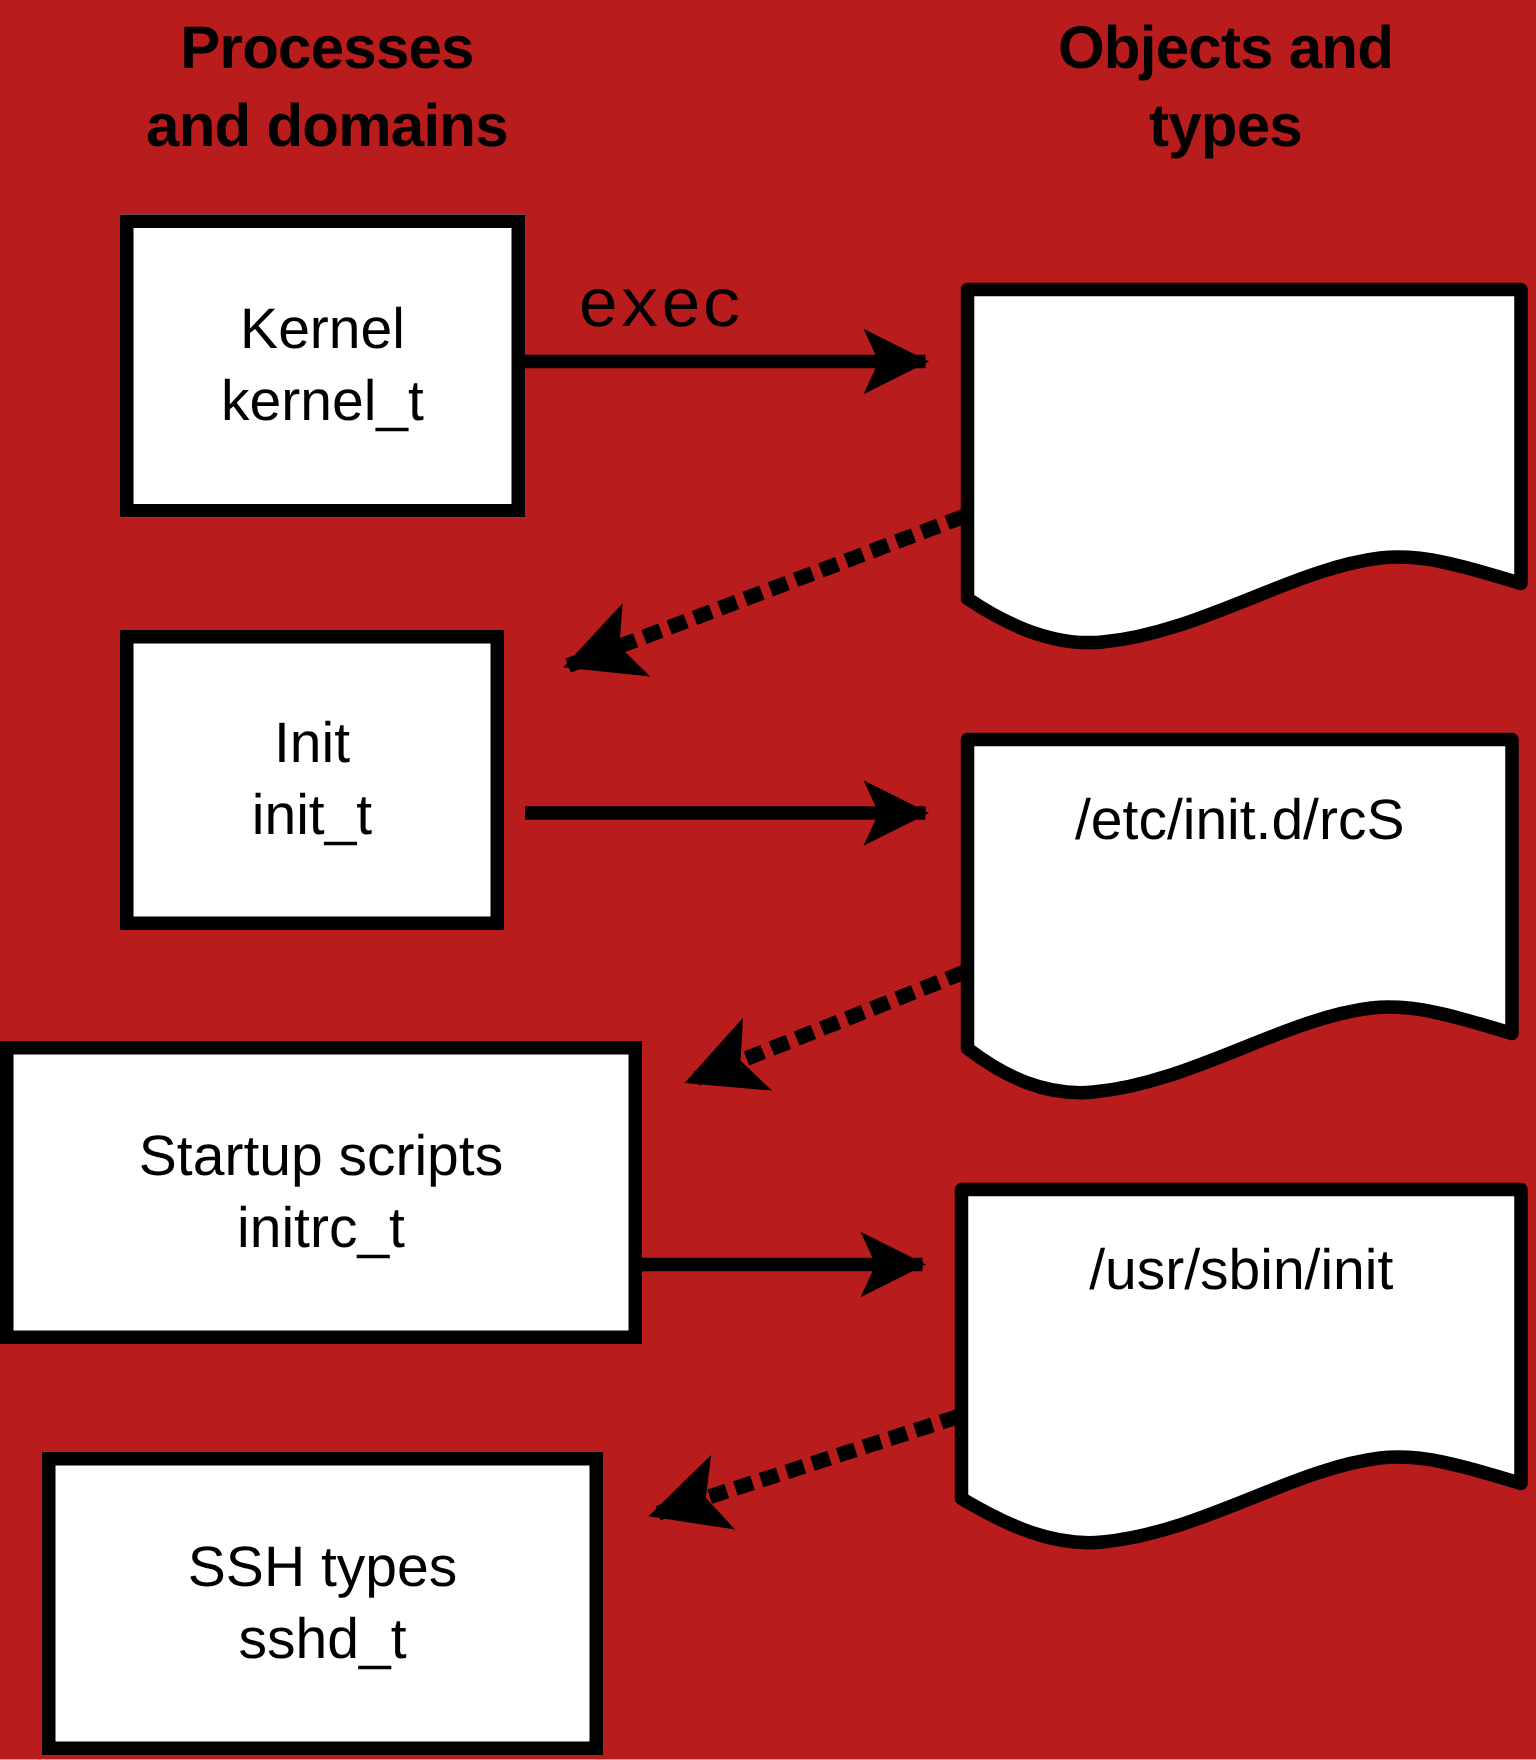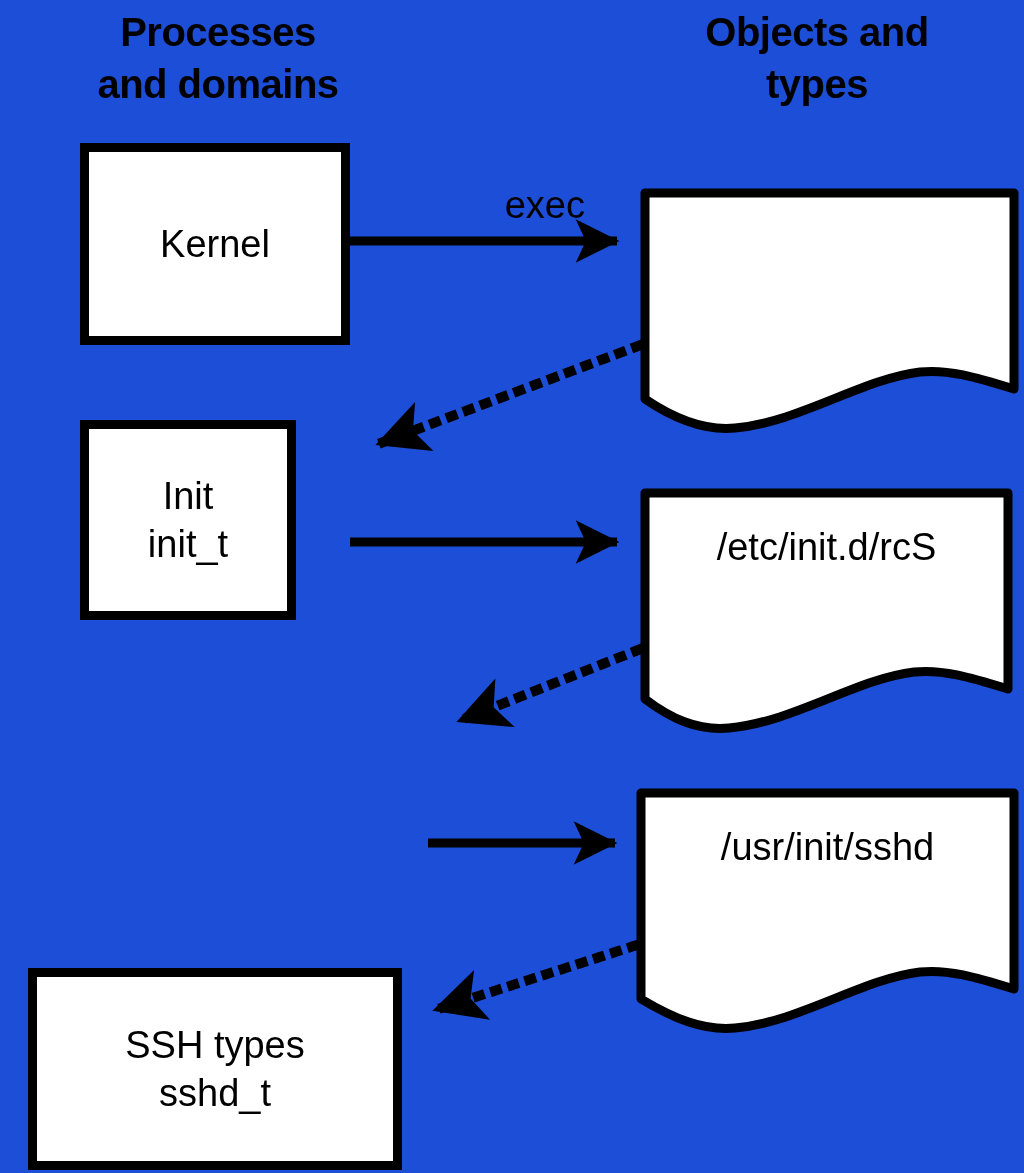--- a/index.html
+++ b/index.html
@@ -10,21 +10,21 @@
   }
   body {
     font-family: "Liberation Sans", "DejaVu Sans", sans-serif;
     color: #000000;
   }
   #diagram-root {
     position: relative;
     width: 1024px;
     height: 1173px;
     overflow: hidden;
-    background: #1d4ed8;
+    background: #b91c1c;
   }
   #diagram-svg {
     position: absolute;
     left: 0;
     top: 0;
     width: 1024px;
     height: 1173px;
   }
   .col-header {
     position: absolute;
@@ -65,24 +65,25 @@
   }
   .doc-line {
     font-size: 38px;
     line-height: 50px;
     text-align: center;
     white-space: nowrap;
   }
 
   .edge-label {
     position: absolute;
-    font-size: 38px;
+    font-size: 46px;
     line-height: 44px;
-    text-align: right;
+    text-align: left;
     white-space: nowrap;
+    font-family: Liberation Mono, monospace;
   }
 </style>
 </head>
 <body>
 
 <div id="diagram-root">
 
   <div class="col-header" id="header-processes">Processes
 and domains</div>
   <div class="col-header" id="header-objects">Objects and
@@ -139,37 +140,42 @@
 
     <line x1="428" y1="843" x2="615" y2="843" stroke="#000000" stroke-width="9" marker-end="url(#arrowSolid)"></line>
 
     <line x1="634" y1="946" x2="435" y2="1010" stroke="#000000" stroke-width="10" stroke-dasharray="2 16" stroke-linecap="square" marker-end="url(#arrowDotted)"></line>
   </svg>
 
   <div class="edge-label" id="label-exec" style="left: 385px; top: 183px; width: 200px;">exec</div>
 
   <div class="node-box" id="box-kernel" style="left: 80px; top: 143px; width: 270px; height: 202px;">
     <div class="node-line">Kernel</div>
+    <div class="node-line">kernel_t</div>
   </div>
 
-  <div class="node-box" id="box-init" style="left: 80px; top: 420px; width: 216px; height: 200px;">
+  <div class="node-box" id="box-init" style="left: 80px; top: 420px; width: 256px; height: 200px;">
     <div class="node-line">Init</div>
     <div class="node-line">init_t</div>
   </div>
 
+  <div class="node-box" id="box-initrc" style="left: 0px; top: 694px; width: 428px; height: 202px;">
+    <div class="node-line">Startup scripts</div>
+    <div class="node-line">initrc_t</div>
+  </div>
 
   <div class="node-box" id="box-sshd" style="left: 28px; top: 968px; width: 374px; height: 202px;">
     <div class="node-line">SSH types</div>
     <div class="node-line">sshd_t</div>
   </div>
 
   <div class="doc-label" id="label-init-exec" style="left: 645px; top: 222px; width: 369px;">
   </div>
 
   <div class="doc-label" id="label-initrc-exec" style="left: 645px; top: 522px; width: 363px; gap: 36px;">
     <div class="doc-line">/etc/init.d/rcS</div>
   </div>
 
   <div class="doc-label" id="label-sshd-exec" style="left: 641px; top: 822px; width: 373px;">
-    <div class="doc-line">/usr/init/sshd</div>
+    <div class="doc-line">/usr/sbin/init</div>
   </div>
 
 </div>
 
 </body></html>

